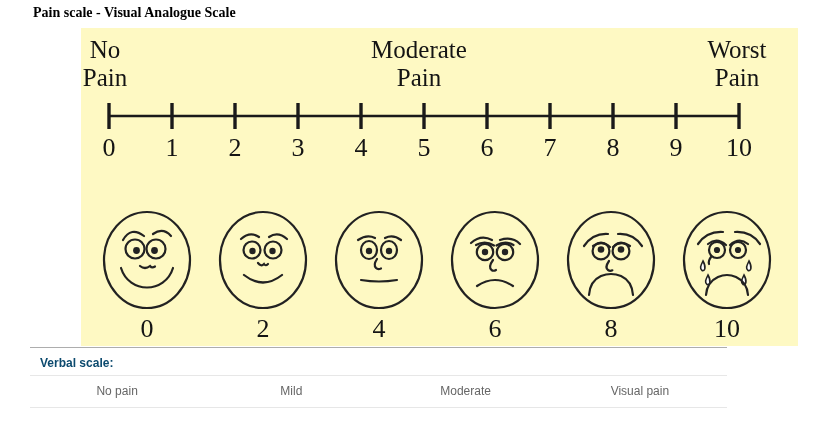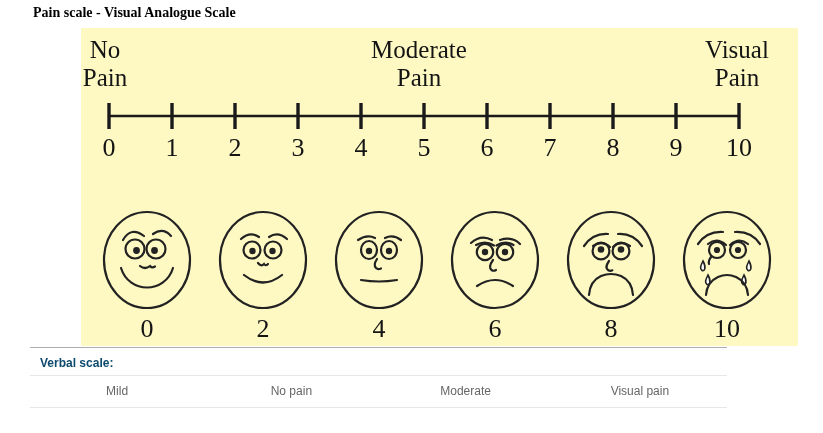--- a/index.html
+++ b/index.html
@@ -41,21 +41,21 @@
 
     <div class="vas-label no">
       <div>No</div>
       <div>Pain</div>
     </div>
     <div class="vas-label mod">
       <div>Moderate</div>
       <div>Pain</div>
     </div>
     <div class="vas-label worst">
-      <div>Visual</div>
+      <div>Worst</div>
       <div>Pain</div>
     </div>
 
     <svg class="ruler" width="717" height="40" viewBox="0 0 717 40">
       <line class="ln" x1="28" y1="21" x2="658" y2="21" stroke-width="2.6"></line>
       <line class="ln" x1="28" y1="8" x2="28" y2="34" stroke-width="3.4"></line>
       <line class="ln" x1="91" y1="8" x2="91" y2="34" stroke-width="3.4"></line>
       <line class="ln" x1="154" y1="8" x2="154" y2="34" stroke-width="3.4"></line>
       <line class="ln" x1="217" y1="8" x2="217" y2="34" stroke-width="3.4"></line>
       <line class="ln" x1="280" y1="8" x2="280" y2="34" stroke-width="3.4"></line>
@@ -173,20 +173,20 @@
     <span class="face-num" style="left:268px">4</span>
     <span class="face-num" style="left:384px">6</span>
     <span class="face-num" style="left:500px">8</span>
     <span class="face-num" style="left:616px">10</span>
   </div>
 
   <div class="divider dark" style="top:347px"></div>
   <div class="verbal-heading">Verbal scale:</div>
   <div class="divider" style="top:375px"></div>
   <div class="verbal-row">
+    <div class="verbal-cell">No pain</div>
     <div class="verbal-cell">Mild</div>
-    <div class="verbal-cell">No pain</div>
     <div class="verbal-cell">Moderate</div>
     <div class="verbal-cell">Visual pain</div>
   </div>
   <div class="divider" style="top:407px"></div>
 
 </div>
 
 </body></html>

